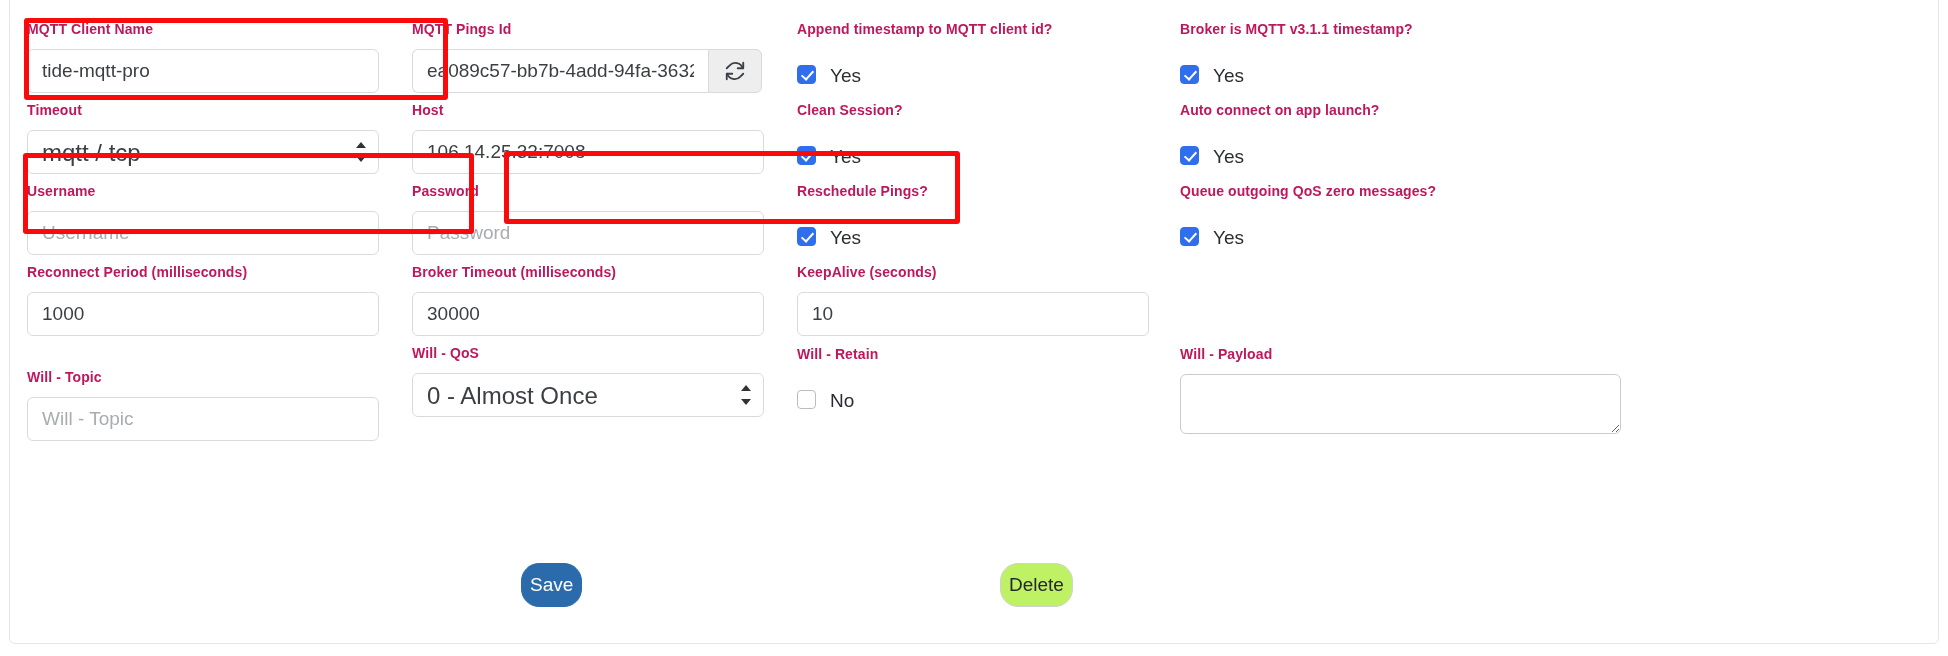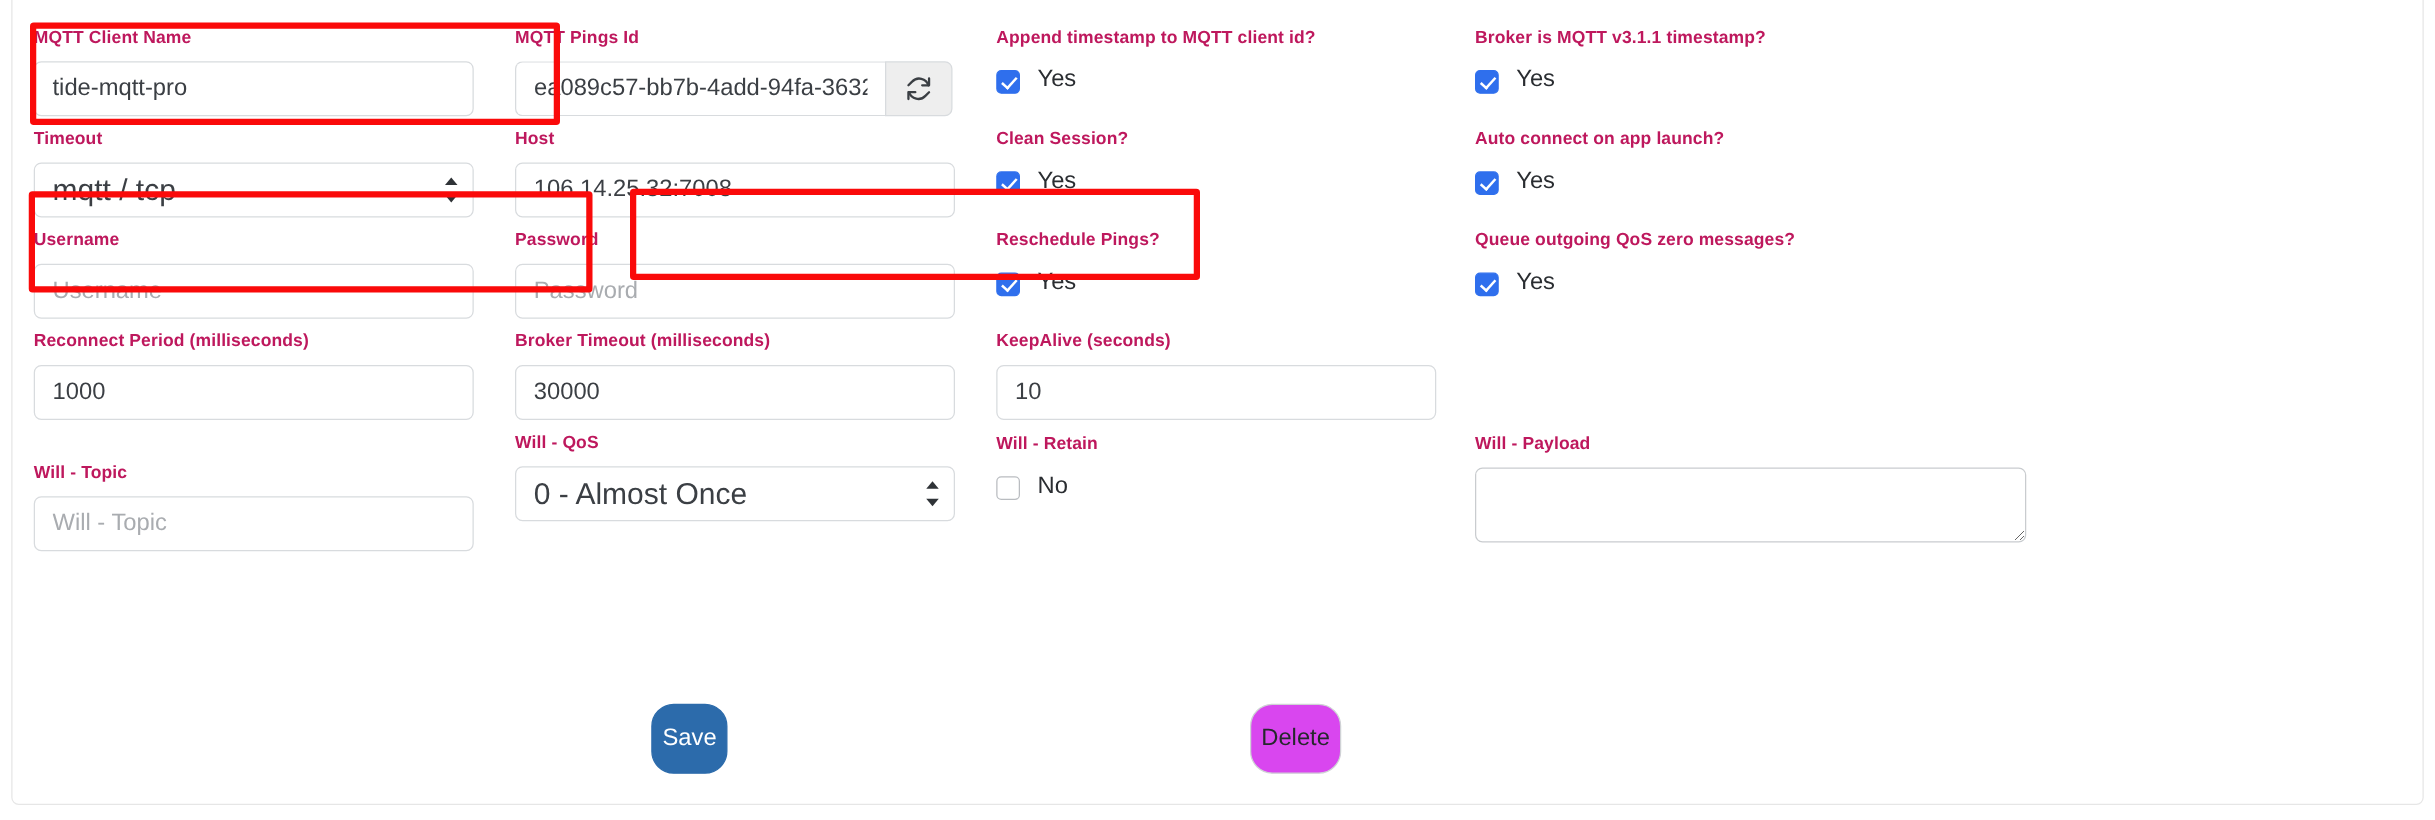--- a/index.html
+++ b/index.html
@@ -105,21 +105,21 @@
     border: 1px solid #d8dbde;
     border-top-right-radius: 6px;
     border-bottom-right-radius: 6px;
     display: flex; align-items: center; justify-content: center;
     cursor: pointer;
     padding: 0;
   }
   .igbtn svg { display: block; }
 
   
-  .cbrow { display: flex; align-items: flex-end; margin-top: 13px; }
+  .cbrow { display: flex; align-items: flex-start; margin-top: 25px; }
   .cbox {
     width: 19px; height: 19px;
     border-radius: 4px;
     flex: 0 0 auto;
     position: relative;
     cursor: pointer;
   }
   .cbox.on  { background: #2f6fed; border: 1px solid #2f6fed; }
   .cbox.off { background: #fff;   border: 1px solid #b9bcc0; }
   .cbox.on::after {
@@ -154,30 +154,30 @@
     background: #fff;
   }
 
   
   .btn {
     font-family: "Liberation Sans", "DejaVu Sans", sans-serif;
     font-size: 19px;
     border-radius: 18px;
     cursor: pointer;
     padding: 0 8px;
-    height: 56px;
+    height: 44px;
     line-height: 42px;
   }
   .btn-primary {
     background: #2c6bab;
     border: 1px solid #2c6bab;
     color: #ffffff;
   }
   .btn-default {
-    background: #d946ef;
+    background: #bef264;
     border: 1px solid #cfd2d5;
     color: #25282c;
   }
 
   
   .redbox {
     position: absolute;
     border: 5px solid #fa0a0a;
     border-radius: 3px;
     pointer-events: none;

